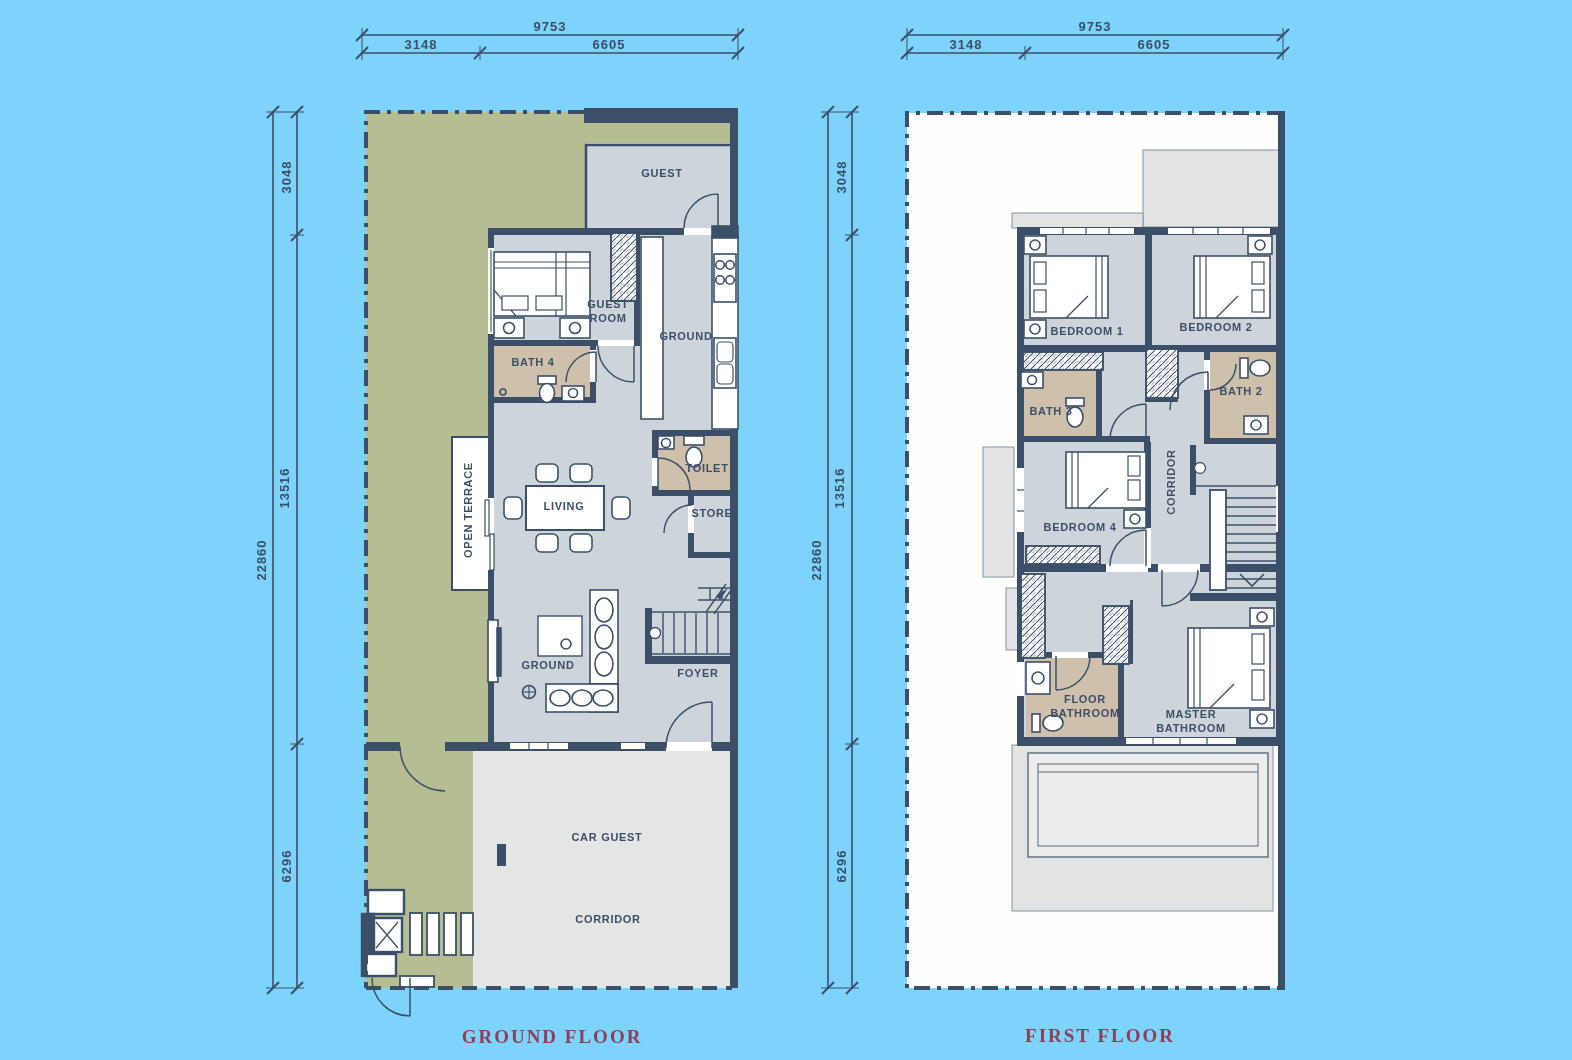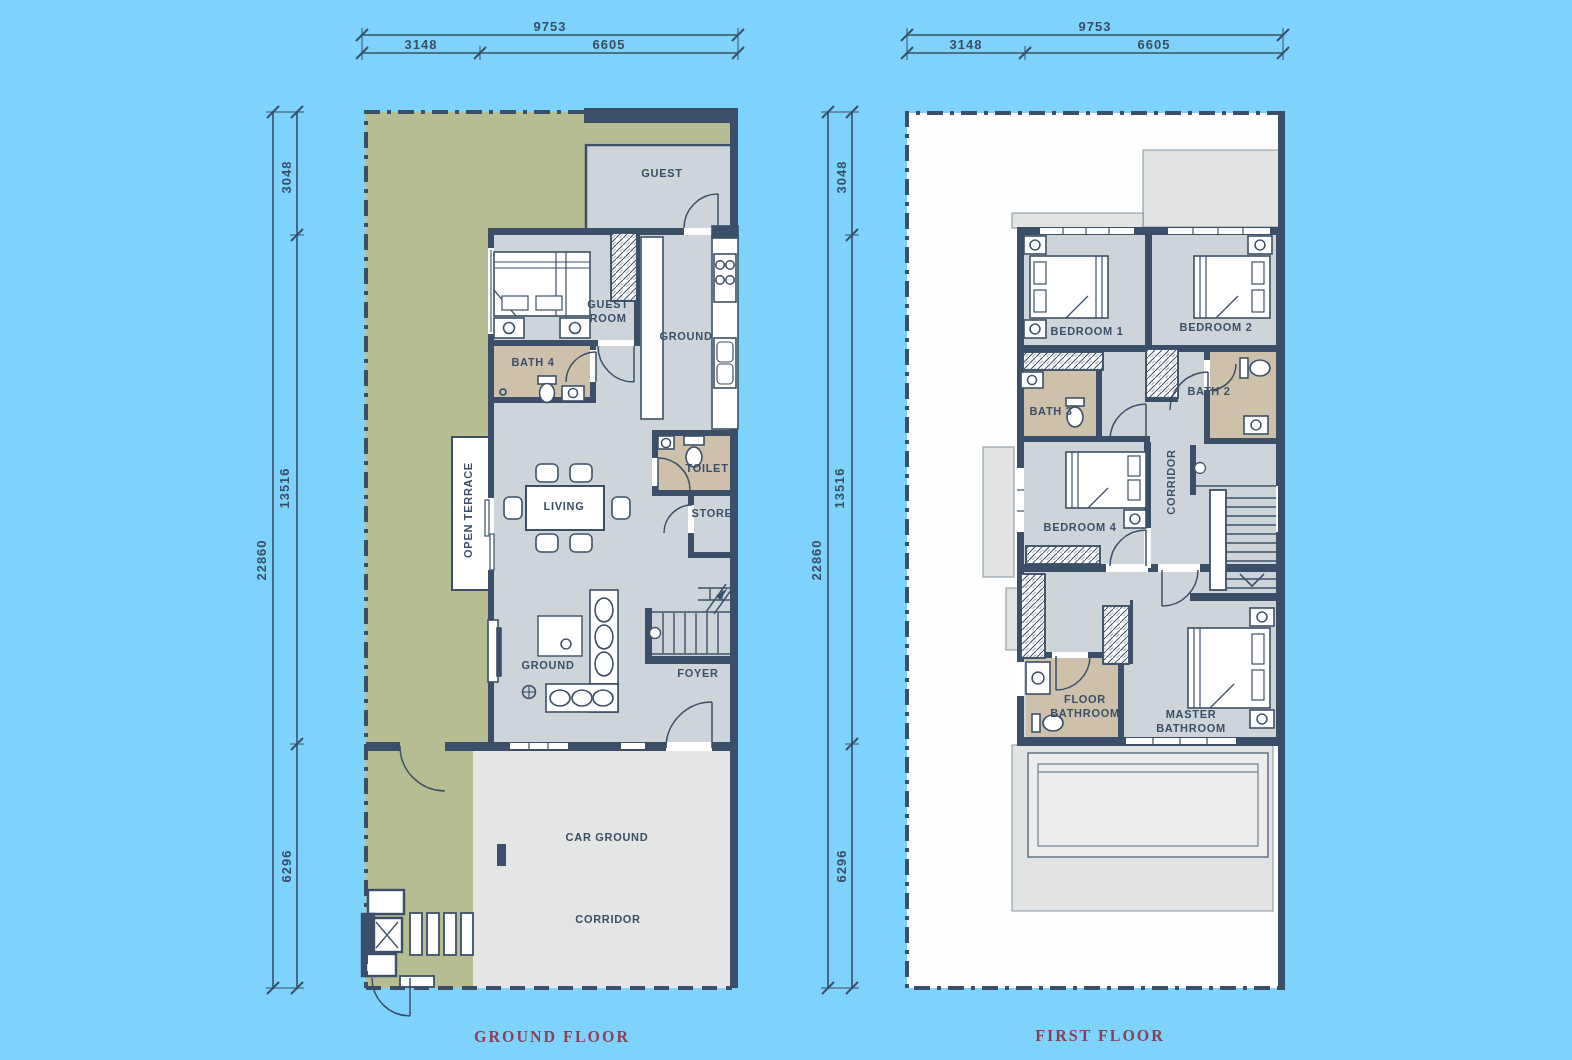--- a/index.html
+++ b/index.html
@@ -8,21 +8,21 @@
   .stage svg{position:absolute;left:0;top:0;}
   .lbl{position:absolute;transform:translate(-50%,-50%);color:#3b5068;
        font-size:11px;font-weight:bold;letter-spacing:.7px;white-space:nowrap;
        text-align:center;line-height:1.25;}
   .lbl.wrap{white-space:normal;}
   .lbl.vert{transform:translate(-50%,-50%) rotate(-90deg);}
   .dim{position:absolute;transform:translate(-50%,-50%);color:#3a4f67;
        font-size:13px;font-weight:bold;letter-spacing:1px;white-space:nowrap;}
   .dim.vert{transform:translate(-50%,-50%) rotate(-90deg);}
   .floor-title{position:absolute;transform:translate(-50%,-50%);
-       font-family:"Liberation Serif",serif;font-size:16px;font-weight:600;
+       font-family:"Liberation Serif",serif;font-size:19px;font-weight:600;
        color:#8c4057;letter-spacing:2px;white-space:nowrap;}
 </style>
 </head>
 <body>
 
 <div class="stage">
 
 <svg width="1572" height="1060" viewBox="0 0 1572 1060">
   <defs>
     <pattern id="hatch" width="7" height="7" patternUnits="userSpaceOnUse">
@@ -496,27 +496,27 @@
 <div class="lbl" style="left:662px;top:174px">GUEST</div>
 <div class="lbl wrap" style="left:608px;top:312px;width:62px">GUEST ROOM</div>
 <div class="lbl" style="left:686px;top:337px">GROUND</div>
 <div class="lbl" style="left:533px;top:363px">BATH 4</div>
 <div class="lbl vert" style="left:469px;top:510px">OPEN TERRACE</div>
 <div class="lbl" style="left:564px;top:507px">LIVING</div>
 <div class="lbl" style="left:707px;top:469px">TOILET</div>
 <div class="lbl" style="left:712px;top:514px">STORE</div>
 <div class="lbl" style="left:548px;top:666px">GROUND</div>
 <div class="lbl" style="left:698px;top:674px">FOYER</div>
-<div class="lbl" style="left:607px;top:838px">CAR GROUND</div>
+<div class="lbl" style="left:607px;top:838px">CAR GUEST</div>
 <div class="lbl" style="left:608px;top:920px">CORRIDOR</div>
 
 <div class="lbl" style="left:1087px;top:332px">BEDROOM 1</div>
 <div class="lbl" style="left:1216px;top:328px">BEDROOM 2</div>
 <div class="lbl" style="left:1051px;top:412px">BATH 3</div>
-<div class="lbl" style="left:1209px;top:392px">BATH 2</div>
+<div class="lbl" style="left:1241px;top:392px">BATH 2</div>
 <div class="lbl" style="left:1080px;top:528px">BEDROOM 4</div>
 <div class="lbl vert" style="left:1172px;top:482px">CORRIDOR</div>
 <div class="lbl wrap" style="left:1085px;top:707px;width:90px">FLOOR BATHROOM</div>
 <div class="lbl wrap" style="left:1191px;top:722px;width:80px">MASTER BATHROOM</div>
 
 <div class="floor-title" style="left:552px;top:1037px">GROUND FLOOR</div>
 <div class="floor-title" style="left:1100px;top:1036px">FIRST FLOOR</div>
 
 </div>
 

